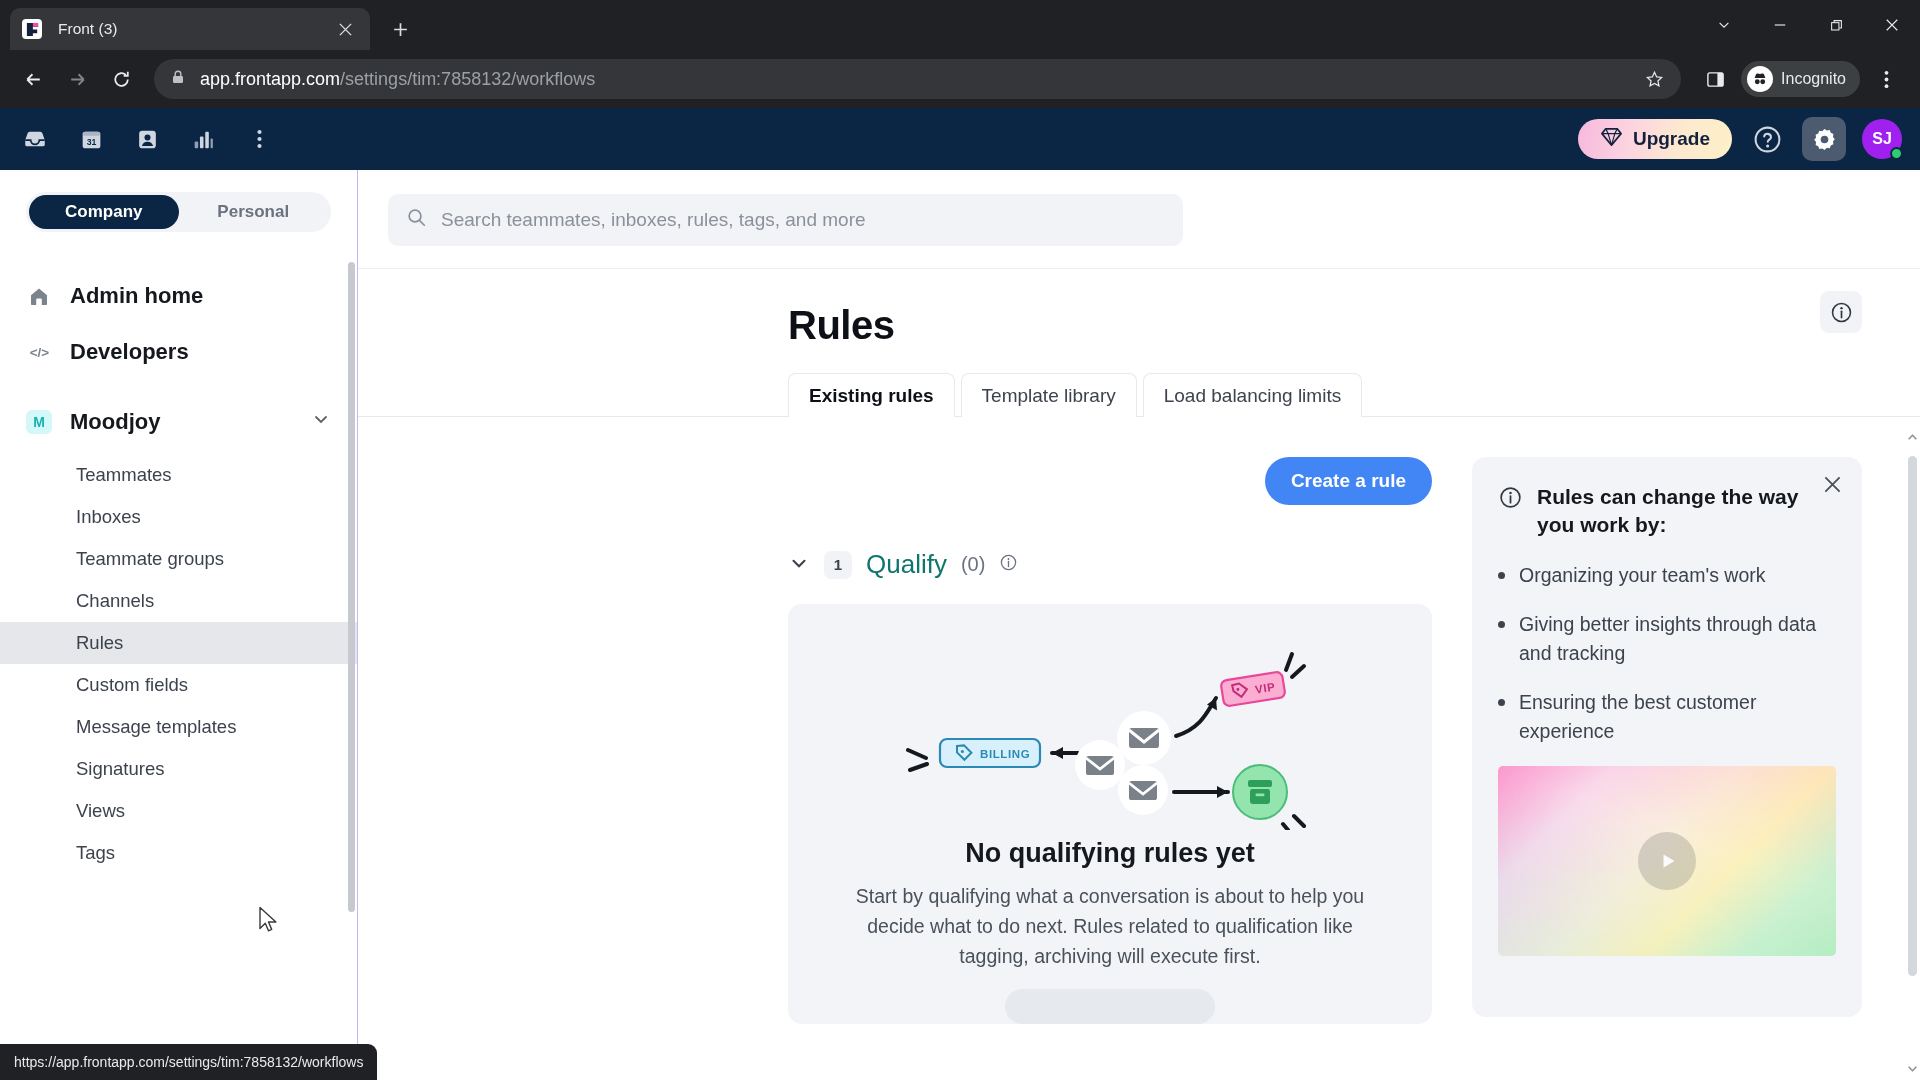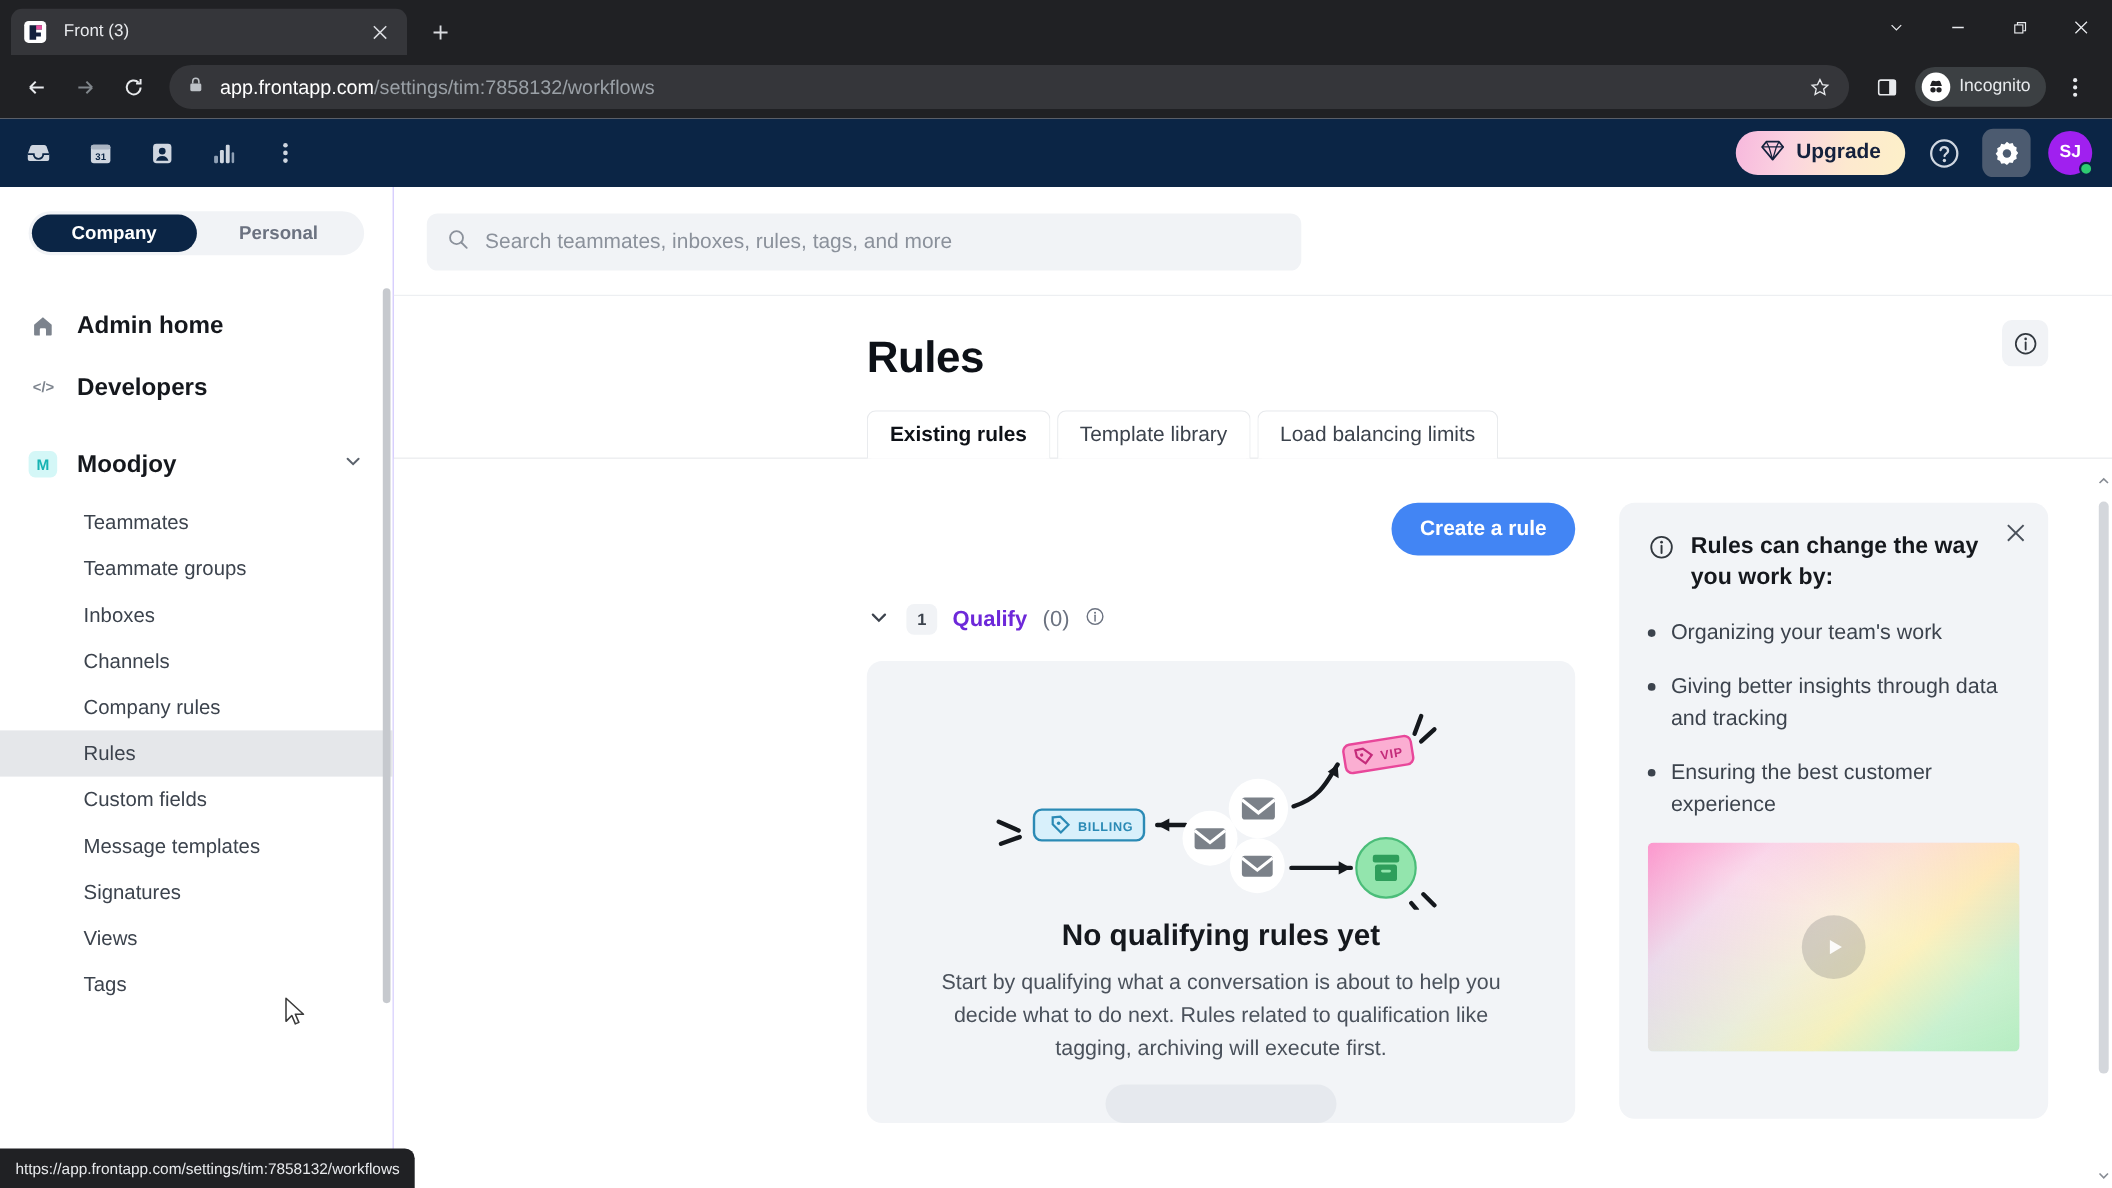--- a/index.html
+++ b/index.html
@@ -211,21 +211,21 @@
   }
 
   .section-head {
     display: flex; align-items: center; gap: 14px; margin-top: 44px;
   }
   .sec-count {
     width: 28px; height: 28px; border-radius: 7px; background: #f1f3f6;
     color: #3c434d; font-size: 15px; font-weight: bold;
     display: flex; align-items: center; justify-content: center;
   }
-  .sec-title { font-size: 20px; font-weight: bold; color: #6d28d9; }
+  .sec-title { font-size: 26px; font-weight: normal; color: #0f766e; }
   .sec-sub { font-size: 20px; color: #6b7280; }
 
   .empty-card {
     margin-top: 24px; background: #f2f4f7; border-radius: 14px;
     height: 420px; display: flex; flex-direction: column;
     align-items: center; padding-top: 36px;
   }
   .illus { width: 420px; height: 190px; flex: none; }
   .empty-title {
     margin-top: 8px; font-size: 27px; font-weight: bold; color: #15181d;
@@ -506,30 +506,27 @@
                 </svg>
             </span>
           </div>
         </div>
 
         <div class="subnav">
           <div class="subnav-item">
               <span>Teammates</span>
             </div>
           <div class="subnav-item">
+              <span>Inboxes</span>
+            </div>
+          <div class="subnav-item">
               <span>Teammate groups</span>
             </div>
           <div class="subnav-item">
-              <span>Inboxes</span>
-            </div>
-          <div class="subnav-item">
               <span>Channels</span>
-            </div>
-          <div class="subnav-item">
-              <span>Company rules</span>
             </div>
           <div class="subnav-item active">
               <span>Rules</span>
             </div>
           <div class="subnav-item">
               <span>Custom fields</span>
             </div>
           <div class="subnav-item">
               <span>Message templates</span>
             </div>

